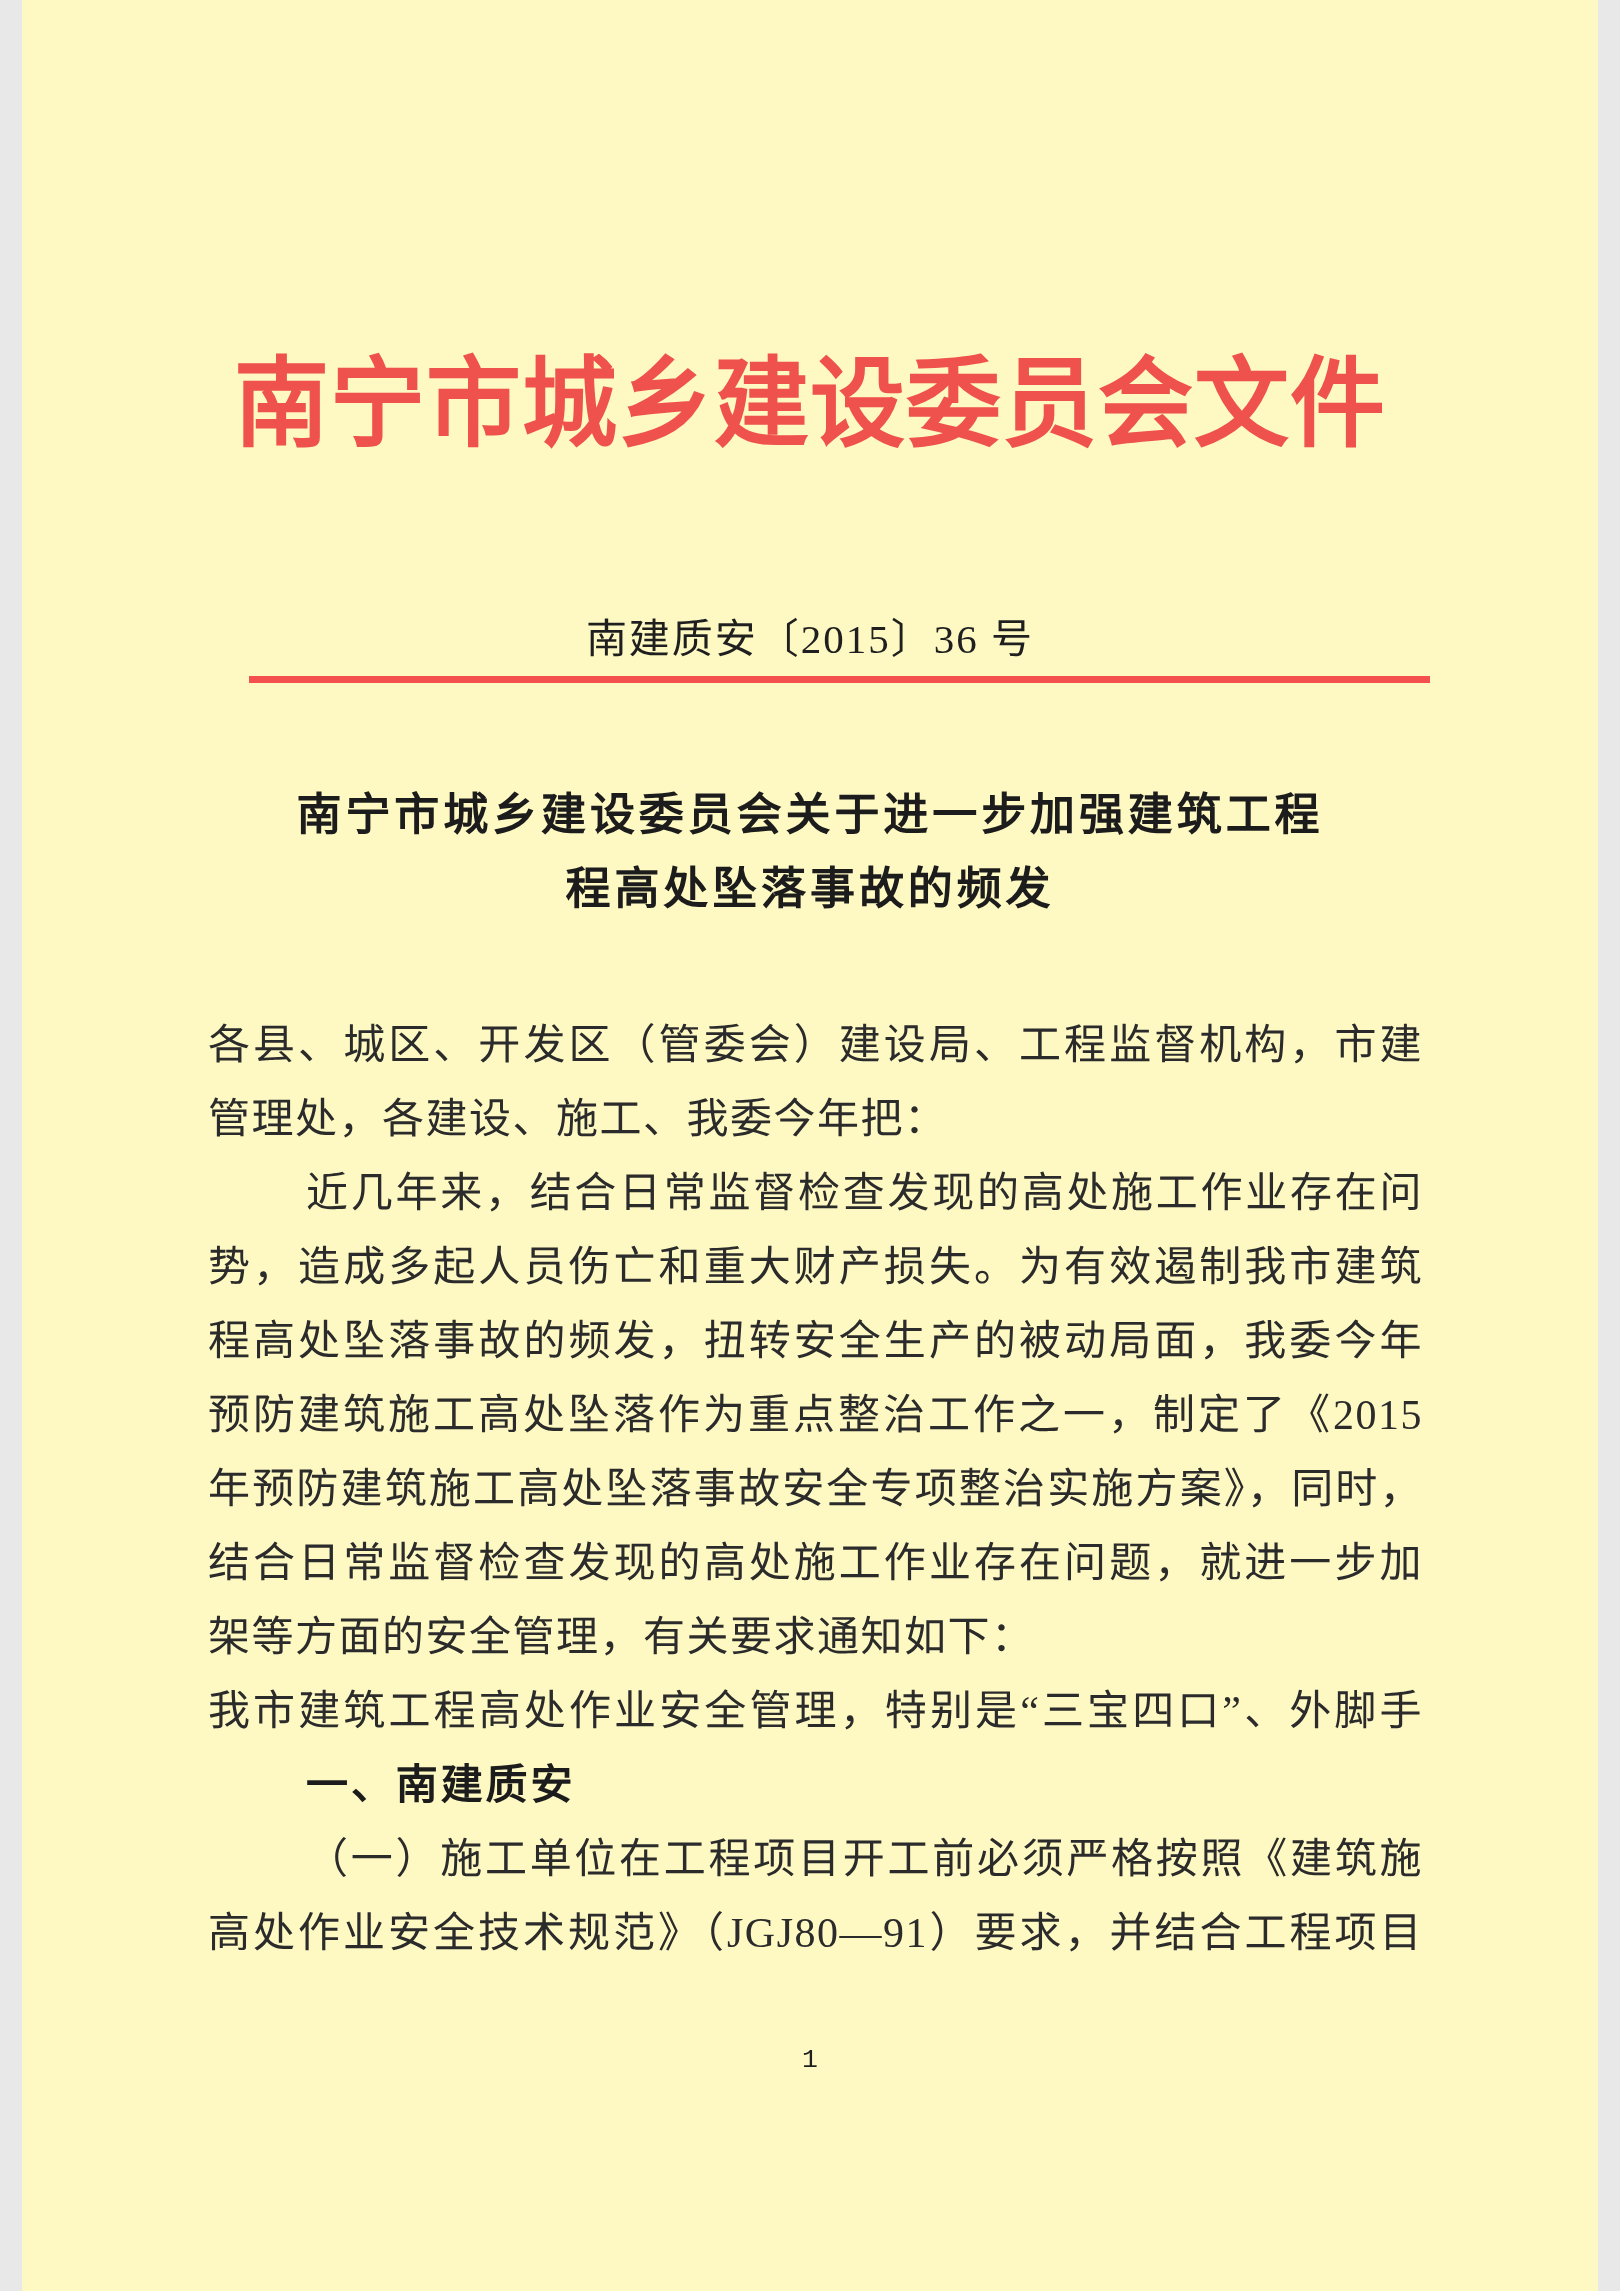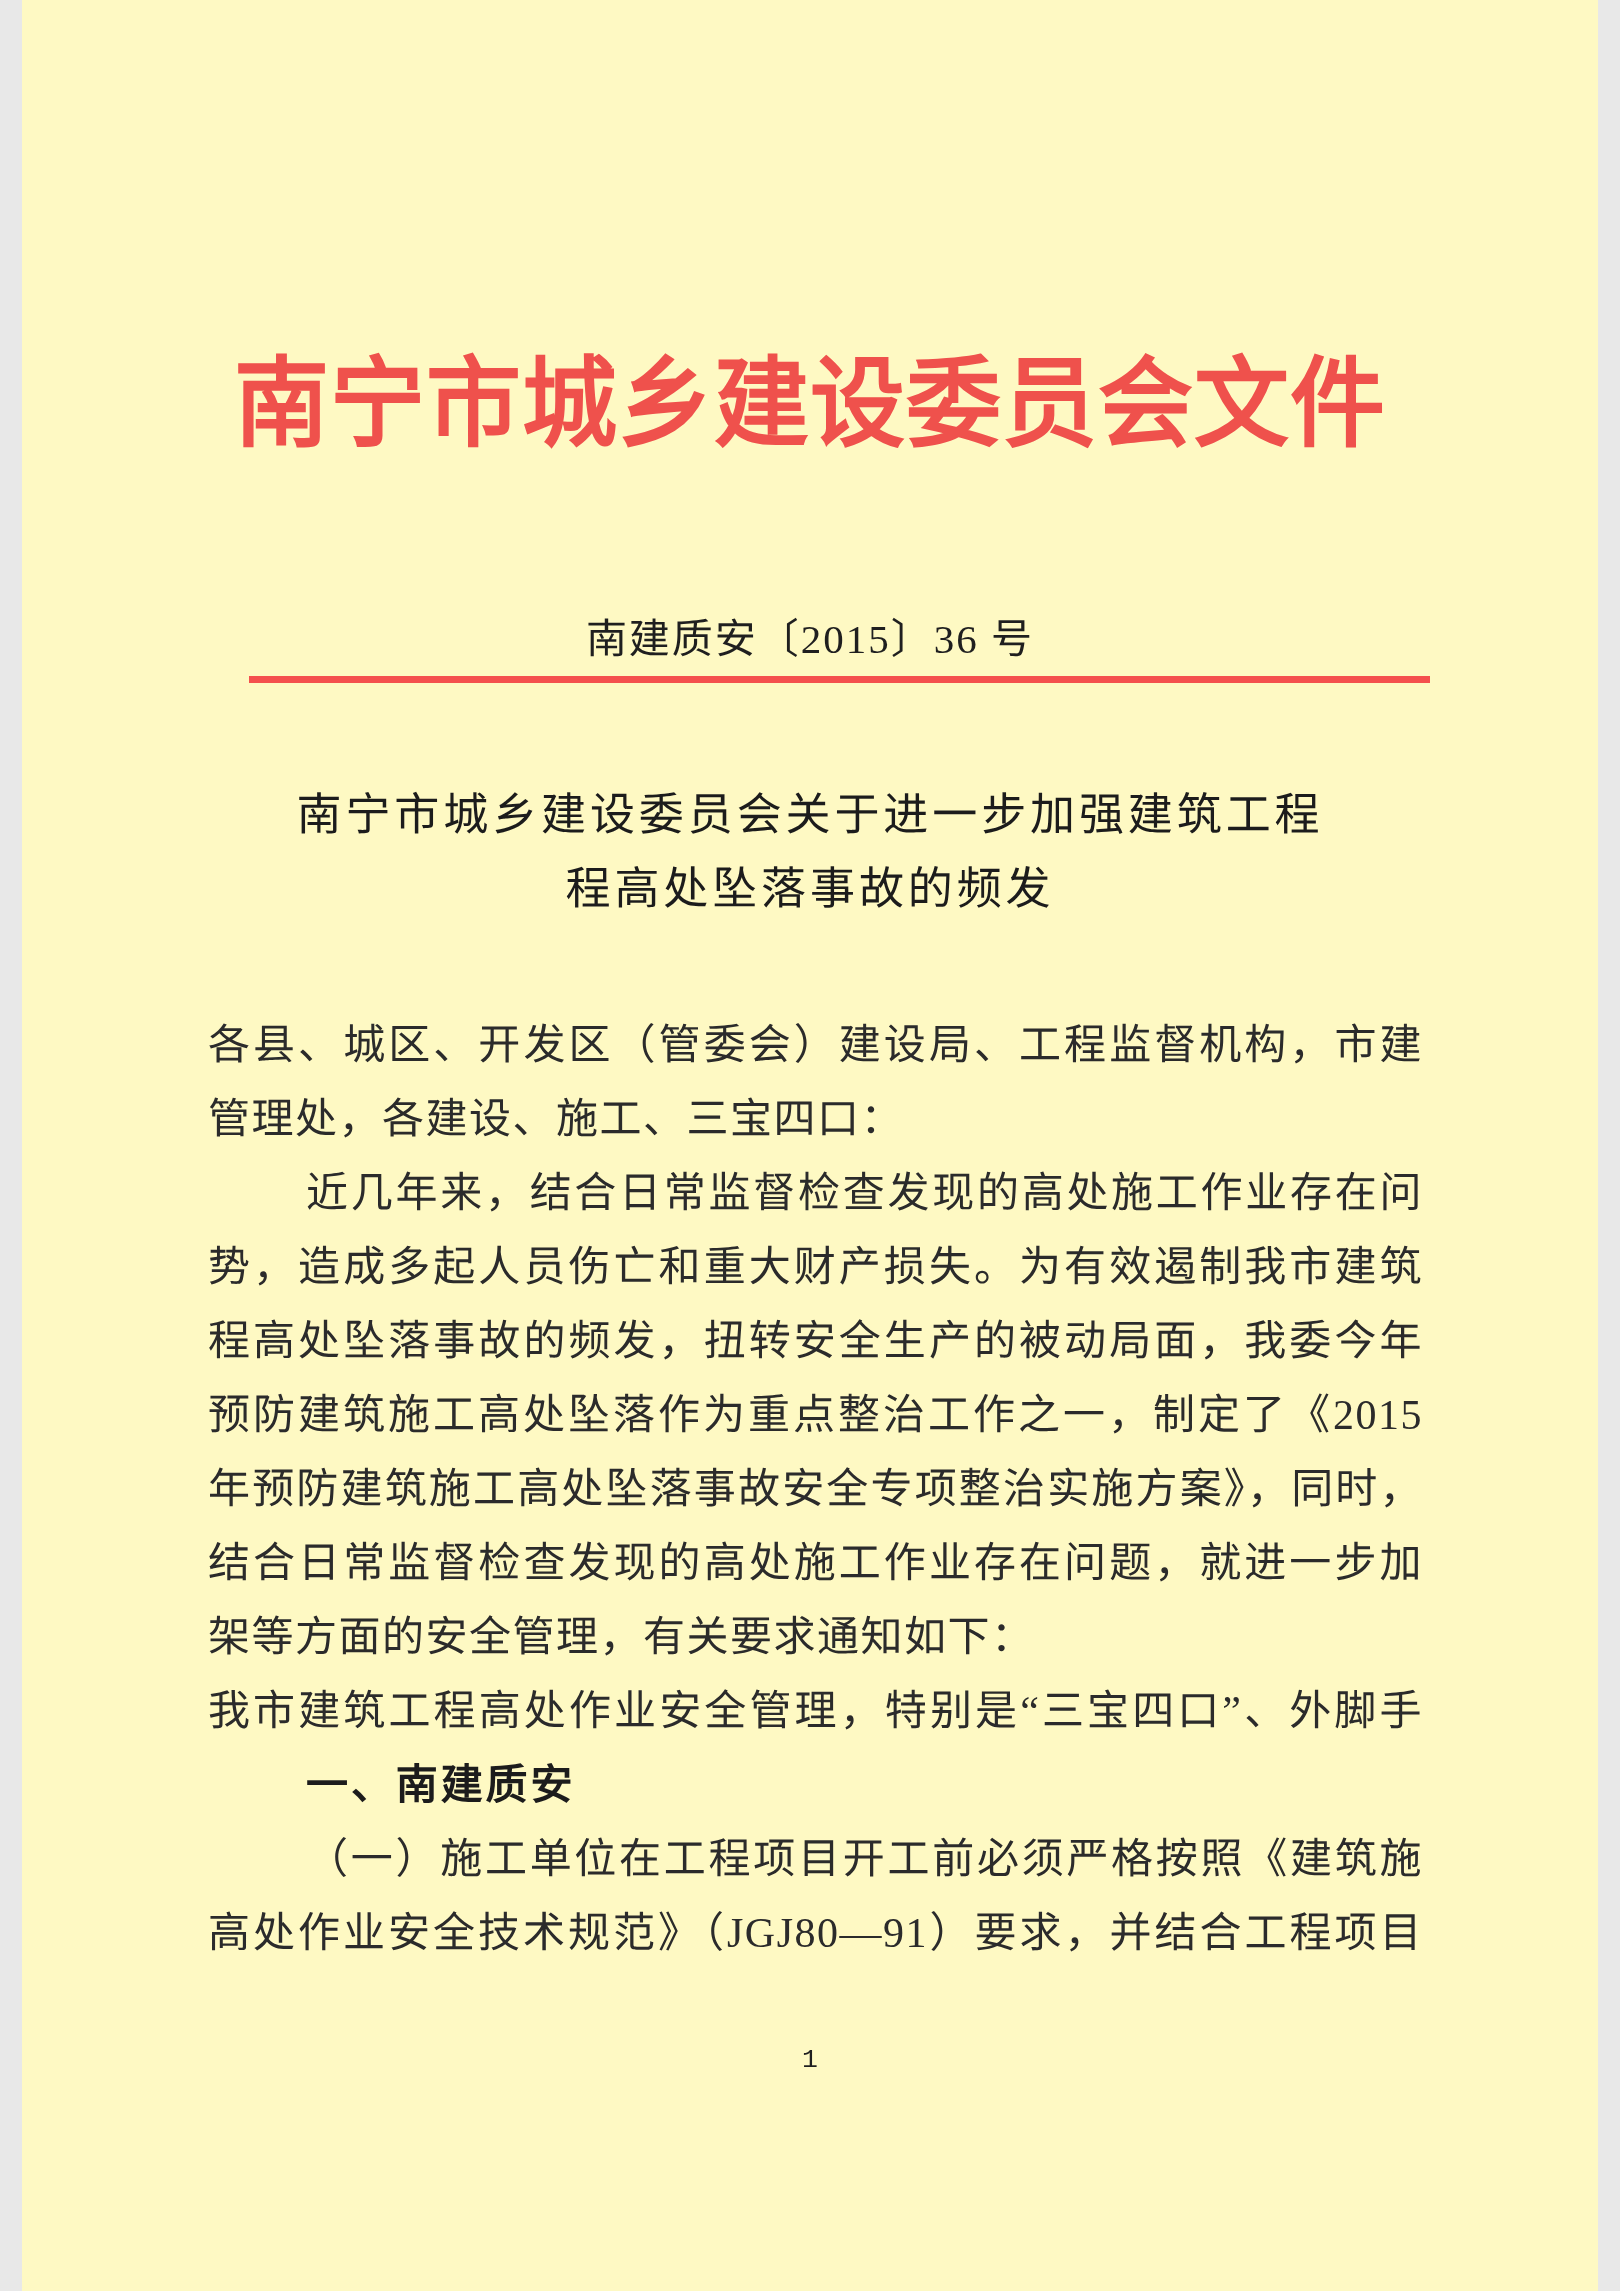--- a/index.html
+++ b/index.html
@@ -52,21 +52,21 @@
     height: 6.9px;
     background: #f4504d;
   }
   
   .doc-title {
     position: absolute;
     top: 778px;
     left: 0;
     width: 100%;
     text-align: center;
-    font-weight: normal;
+    font-weight: bold;
     font-size: 45px;
     line-height: 74px;
     letter-spacing: 3.9px;
     color: #1c1c1c;
   }
   
   .body-text {
     position: absolute;
     top: 1008px;
     left: 186px;
@@ -119,21 +119,21 @@
 
   <div class="red-rule"></div>
 
   <div class="doc-title">
     <div>南宁市城乡建设委员会关于进一步加强建筑工程</div>
     <div>程高处坠落事故的频发</div>
   </div>
 
   <div class="body-text">
     <div class="line fill">各县、城区、开发区（管委会）建设局、工程监督机构，市建筑</div>
-    <div class="line">管理处，各建设、施工、三宝四口：</div>
+    <div class="line">管理处，各建设、施工、我委今年把：</div>
     <div class="line fill indent">近几年来，结合日常监督检查发现的高处施工作业存在问题</div>
     <div class="line fill">势，造成多起人员伤亡和重大财产损失。为有效遏制我市建筑工</div>
     <div class="line fill">程高处坠落事故的频发，扭转安全生产的被动局面，我委今年把</div>
     <div class="line fill">预防建筑施工高处坠落作为重点整治工作之一，制定了《2015</div>
     <div class="line fill">年预防建筑施工高处坠落事故安全专项整治实施方案》，同时，</div>
     <div class="line fill">结合日常监督检查发现的高处施工作业存在问题，就进一步加强</div>
     <div class="line">架等方面的安全管理，有关要求通知如下：</div>
     <div class="line fill">我市建筑工程高处作业安全管理，特别是“三宝四口”、外脚手</div>
     <div class="line heading indent">一、南建质安</div>
     <div class="line fill indent">（一）施工单位在工程项目开工前必须严格按照《建筑施工</div>

